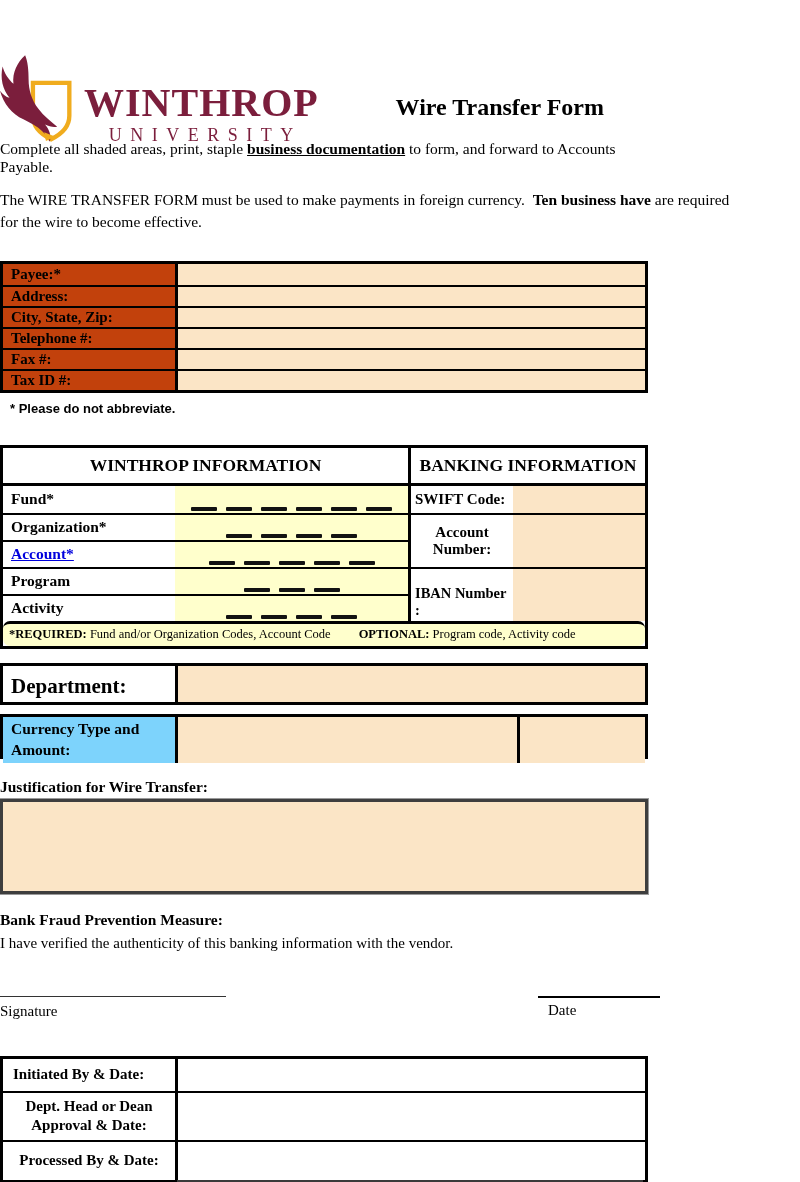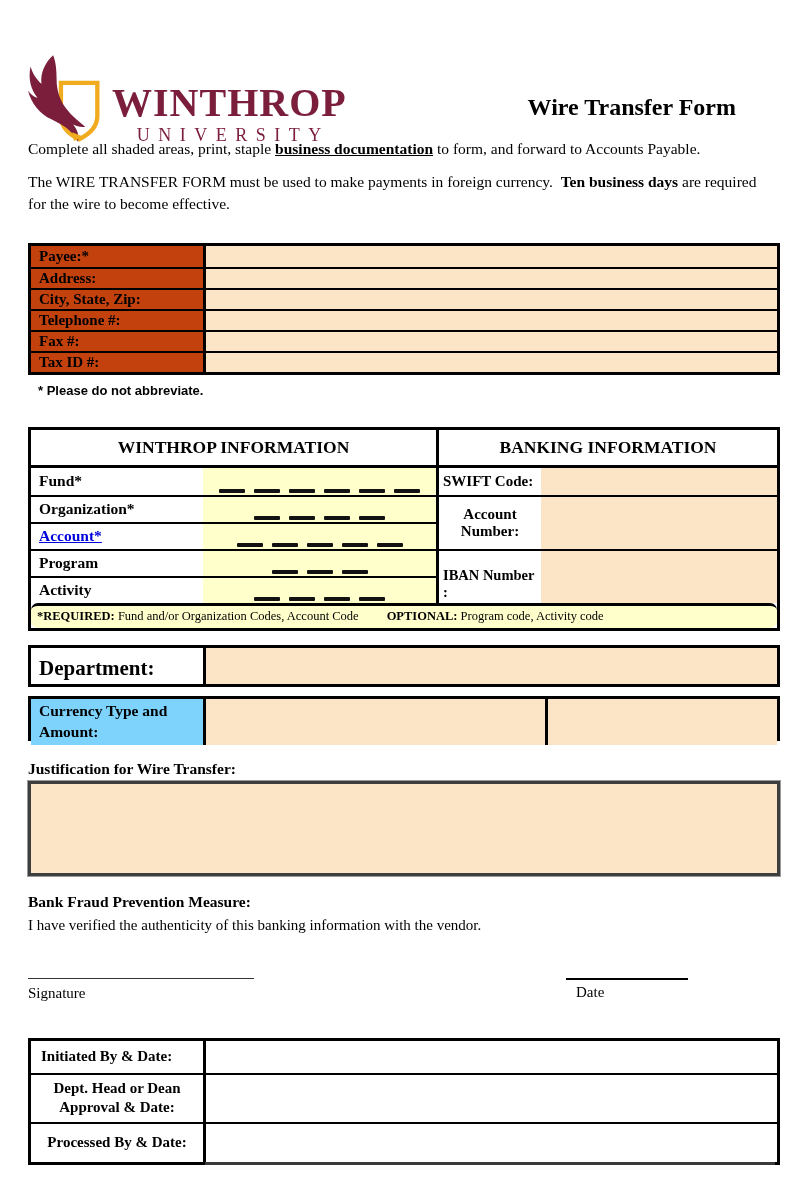--- a/index.html
+++ b/index.html
@@ -5,21 +5,21 @@
   :root{
     --maroon:#7b1e3c; --gold:#f0ac1e; --peach:#fbe5c6; --yellow:#ffffcc;
     --link-blue:#0000dd; --ink:#000000;
   }
   *{box-sizing:border-box; margin:0; padding:0;}
   html,body{background:#ffffff;}
   body{
     width:800px; height:1182px; overflow:hidden;
     font-family:"Liberation Serif", serif; color:#000;
   }
-  .page{width:752px; margin-left:28px;}
+  .page{width:648px; }
 
   
   .header{display:flex; align-items:flex-start; padding-top:52px; height:118px;}
   .logo{display:flex; align-items:center; gap:6px;}
   .logo svg{display:block;}
   .logo-text{display:flex; flex-direction:column; align-items:center; color:var(--maroon); margin-top:26px;}
   .logo-word1{font-size:40px; font-weight:600; letter-spacing:1px; line-height:1;}
   .logo-word2{font-size:18px; letter-spacing:8.5px; line-height:1.2; margin-top:2px; padding-left:8px;}
   .doc-title{font-size:24px; font-weight:bold; margin-left:auto; margin-right:44px; margin-top:42px;}
 
@@ -111,21 +111,21 @@
       </span>
       <span class="logo-text">
         <span class="logo-word1">WINTHROP</span>
         <span class="logo-word2">UNIVERSITY</span>
       </span>
     </div>
     <div class="doc-title">Wire Transfer Form</div>
   </div>
 
   <p class="intro1"><span>Complete all shaded areas, print, staple </span><span class="bu">business documentation</span><span> to form, and forward to Accounts Payable.</span></p>
-  <p class="intro2"><span>The WIRE TRANSFER FORM must be used to make payments in foreign currency. &nbsp;</span><span class="b">Ten business days</span><span> are required for the wire to become effective.</span></p>
+  <p class="intro2"><span>The WIRE TRANSFER FORM must be used to make payments in foreign currency. &nbsp;</span><span class="b">Ten business have</span><span> are required for the wire to become effective.</span></p>
 
   <div class="t1">
     <div class="t1-row">
         <div class="t1-label">Payee:*</div>
         <div class="t1-val"></div>
       </div>
     <div class="t1-row">
         <div class="t1-label">Address:</div>
         <div class="t1-val"></div>
       </div>

